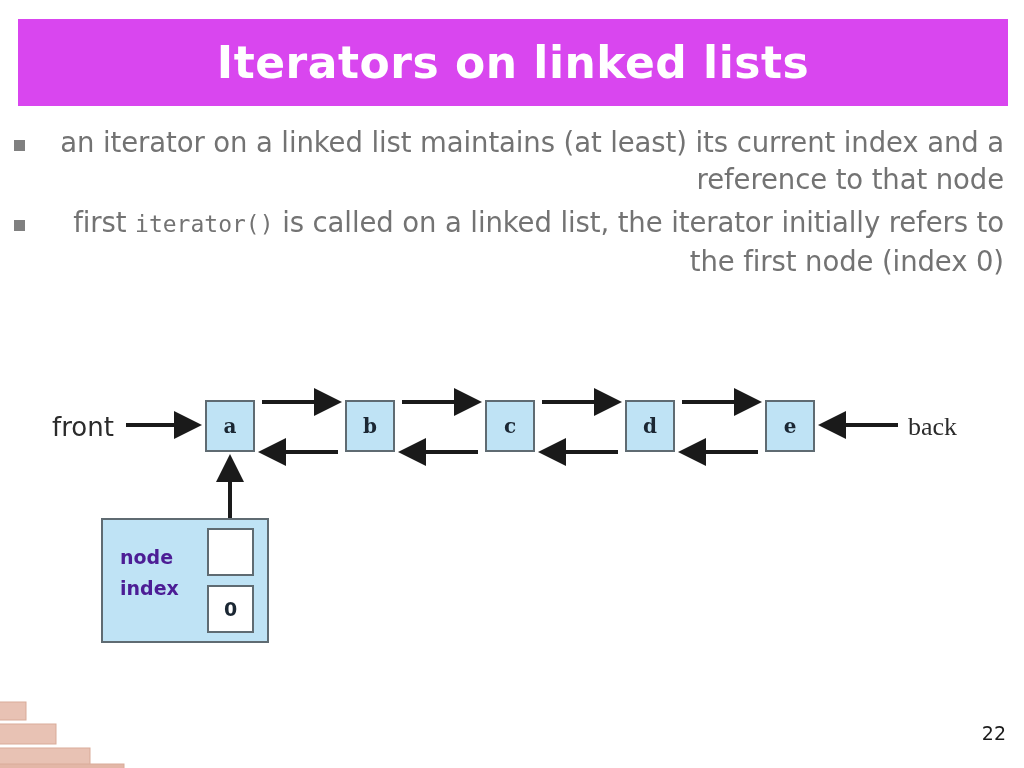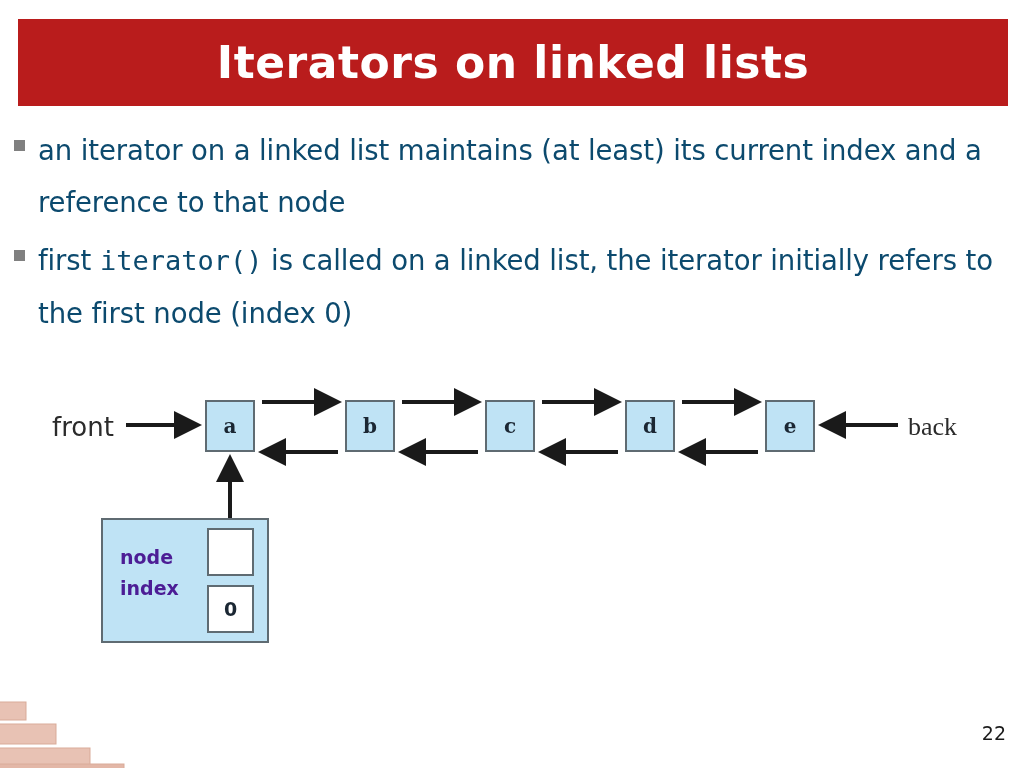--- a/index.html
+++ b/index.html
@@ -15,21 +15,21 @@
     position: relative;
   }
 
   
   #title-bar {
     position: absolute;
     left: 18px;
     top: 19px;
     width: 990px;
     height: 87px;
-    background: #b91c1c;
+    background: #d946ef;
     display: flex;
     align-items: center;
     justify-content: center;
   }
   #title-text {
     color: #ffffff;
     font-size: 44px;
     font-weight: bold;
     letter-spacing: 0.5px;
     line-height: 1;
@@ -52,27 +52,28 @@
   .bullet-marker {
     width: 11px;
     height: 11px;
     background: #808080;
     flex: 0 0 11px;
     margin-top: 16px;
     margin-right: 13px;
   }
   .bullet-text {
     font-size: 27.5px;
-    line-height: 52px;
-    color: #0c4a6e;
+    line-height: 37px;
+    color: #737373;
     letter-spacing: -0.1px;
+    text-align: right;
   }
   .code {
     font-family: "DejaVu Sans Mono", monospace;
-    font-size: 27px;
+    font-size: 23px;
     letter-spacing: 0;
   }
 
   
   #diagram {
     position: absolute;
     left: 0;
     top: 0;
     width: 1024px;
     height: 768px;

